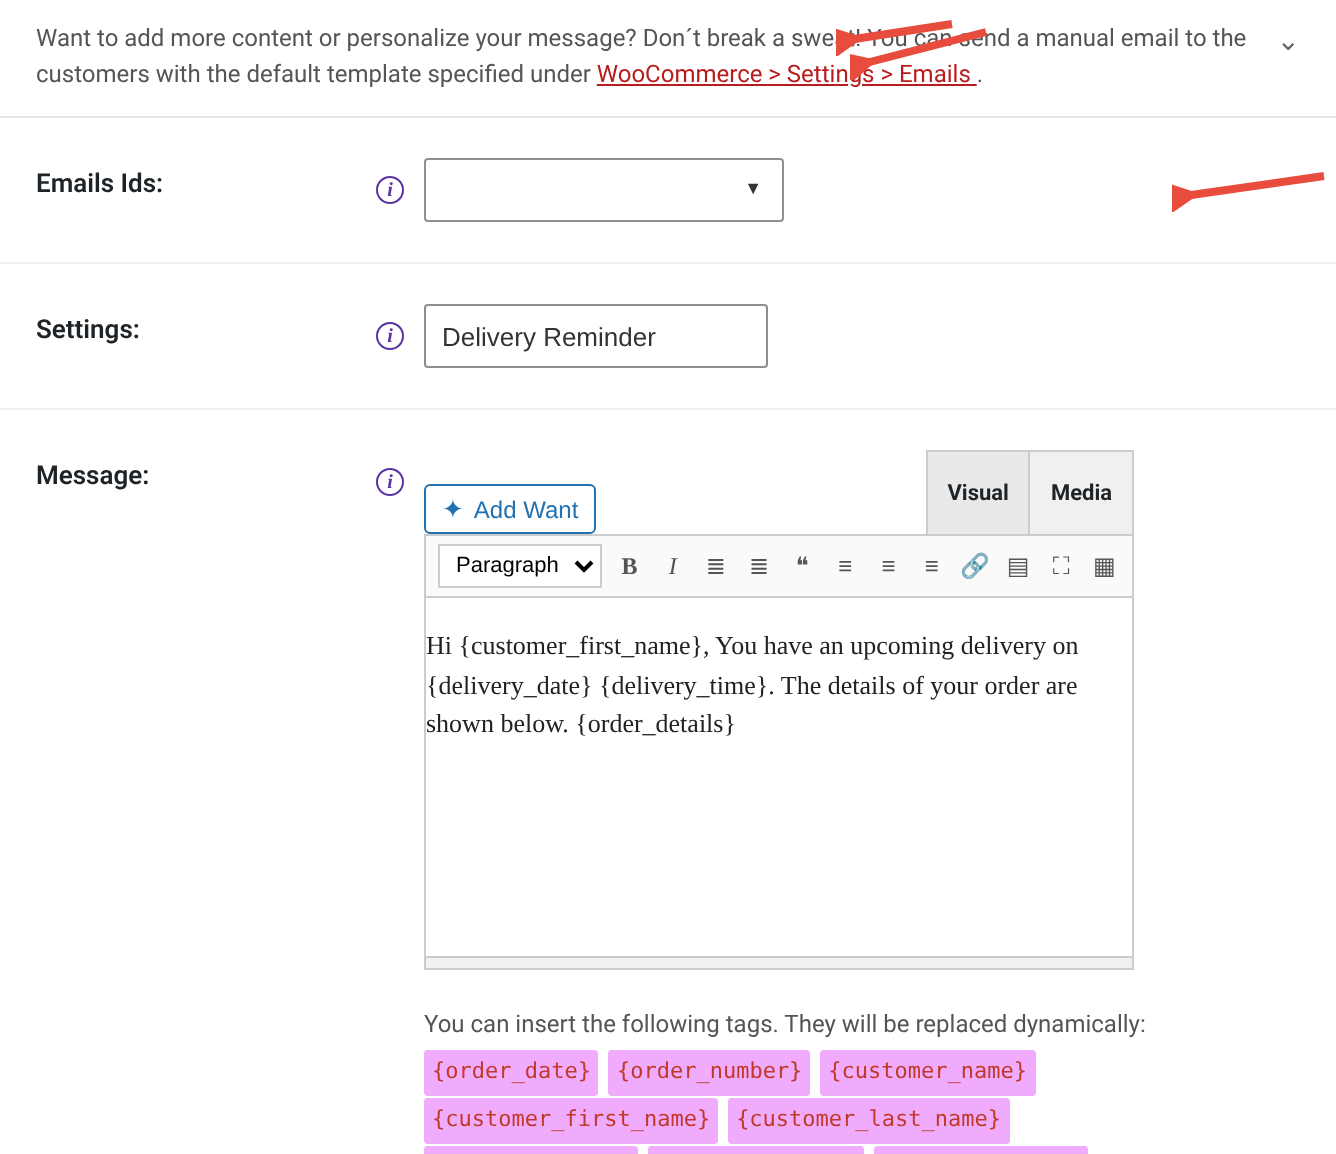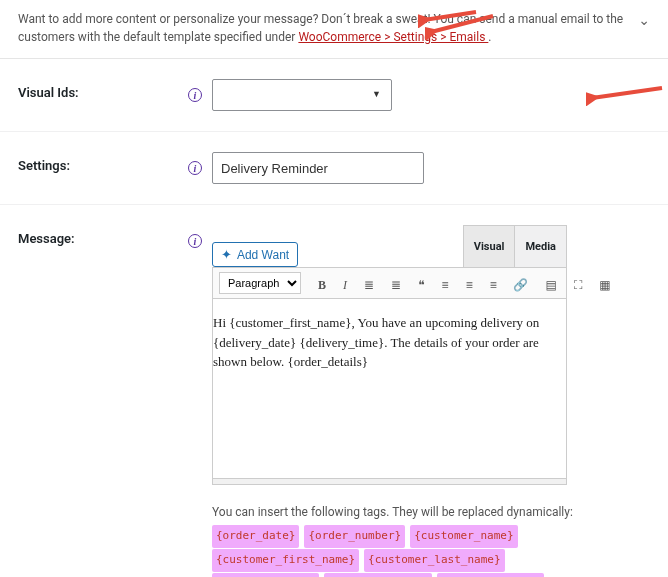--- a/index.html
+++ b/index.html
@@ -81,21 +81,21 @@
   }
   .select-box::after {
     content: "▼";
     position: absolute;
     right: 10px;
     top: 9px;
     font-size: 9px;
     color: #333;
   }
   .text-input {
-    width: 212px;
+    width: 172px;
     height: 32px;
     border: 1px solid #8c8f94;
     padding: 0 8px;
     font-size: 13px;
     border-radius: 2px;
     color: #333;
   }
   .editor-wrap { width: 355px; }
   .add-media-btn {
     display: inline-flex;
@@ -120,25 +120,25 @@
     padding: 14px 10px;
     background: #f0f0f1;
     cursor: pointer;
     font-weight: bold;
   }
   .tab.active { background: #e9e9e9; }
   .tab + .tab { border-left: 1px solid #ccc; }
   .top-row { display:flex; justify-content: space-between; align-items:flex-end; margin-bottom:0; }
   .toolbar {
     display: flex;
-    align-items: flex-end;
+    align-items: center;
     border: 1px solid #ccc;
     background: #fafafa;
     padding: 4px 6px;
-    gap: 17px;
+    gap: 6px;
     flex-wrap: nowrap;
   }
   .format-select {
     border: 1px solid #ccc;
     font-size: 11px;
     height: 22px;
     padding: 0 4px;
     background: #fff;
   }
   .tb-btn {
@@ -198,21 +198,21 @@
 
 <div class="panel-header">
   <span class="chevron">⌄</span>
   <p class="panel-desc">
     <span>Want to add more content or personalize your message? Don´t break a sweat! You can send a manual email to the customers with the default template specified under </span>
     <a href="#">WooCommerce &gt; Settings &gt; Emails </a><span>.</span>
   </p>
 </div>
 
 <div class="form-row">
-  <div class="form-label">Visual Ids:</div>
+  <div class="form-label">Emails Ids:</div>
   <div class="form-field">
     <span class="help-icon">i</span>
     <div class="select-box"></div>
   </div>
   <div class="arrow" style="left:425px; top:12px;">
     <svg width="70" height="28">
         <defs>
           <marker id="ah1" markerWidth="8" markerHeight="8" refX="2" refY="4" orient="auto">
             <path d="M8,0 L0,4 L8,8 Z" fill="#e74c3c"></path>
           </marker>

